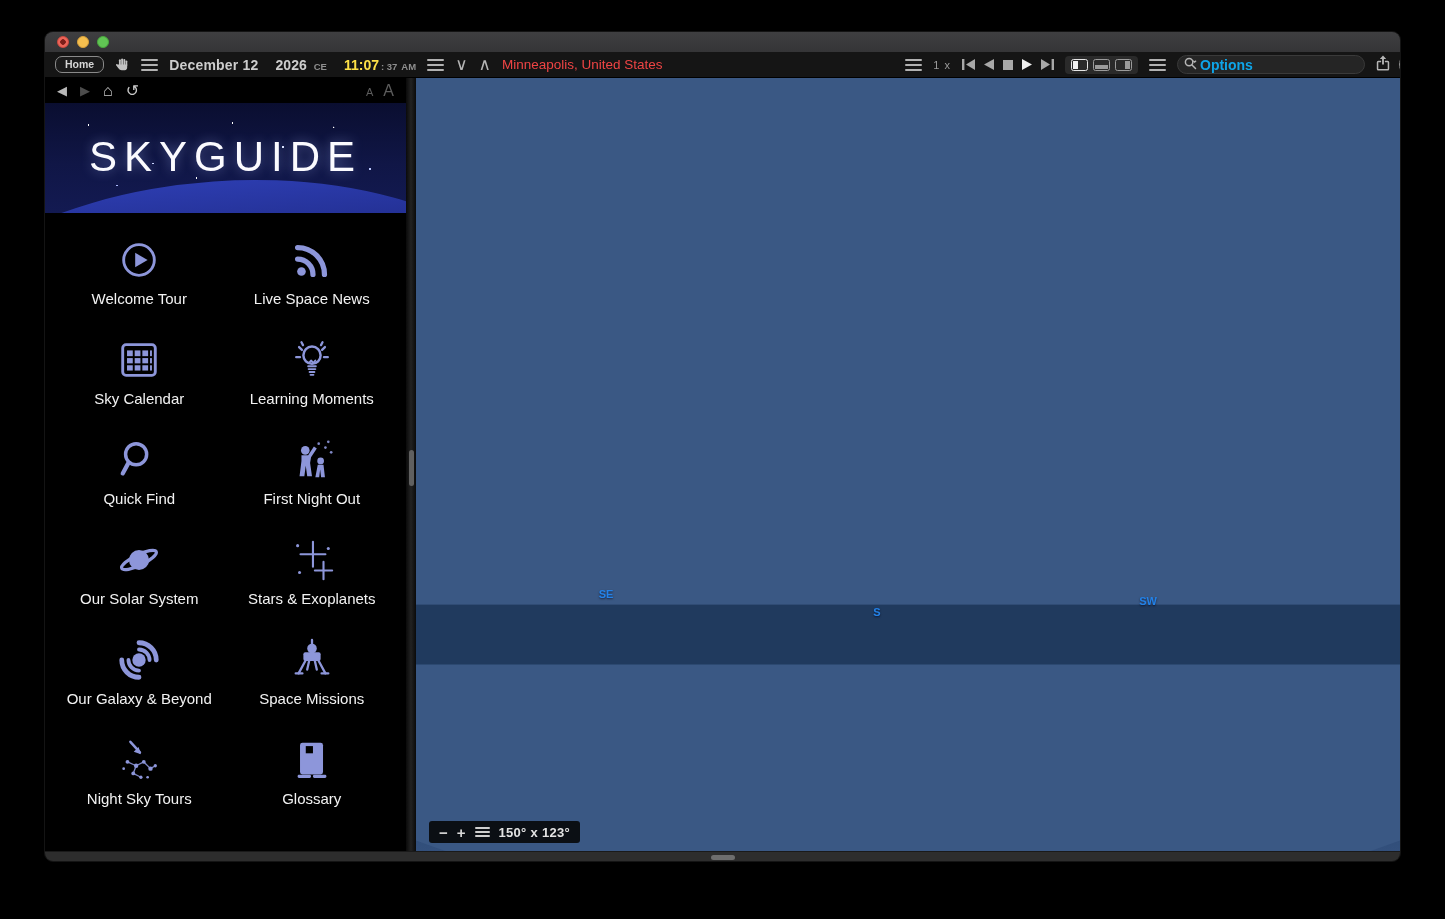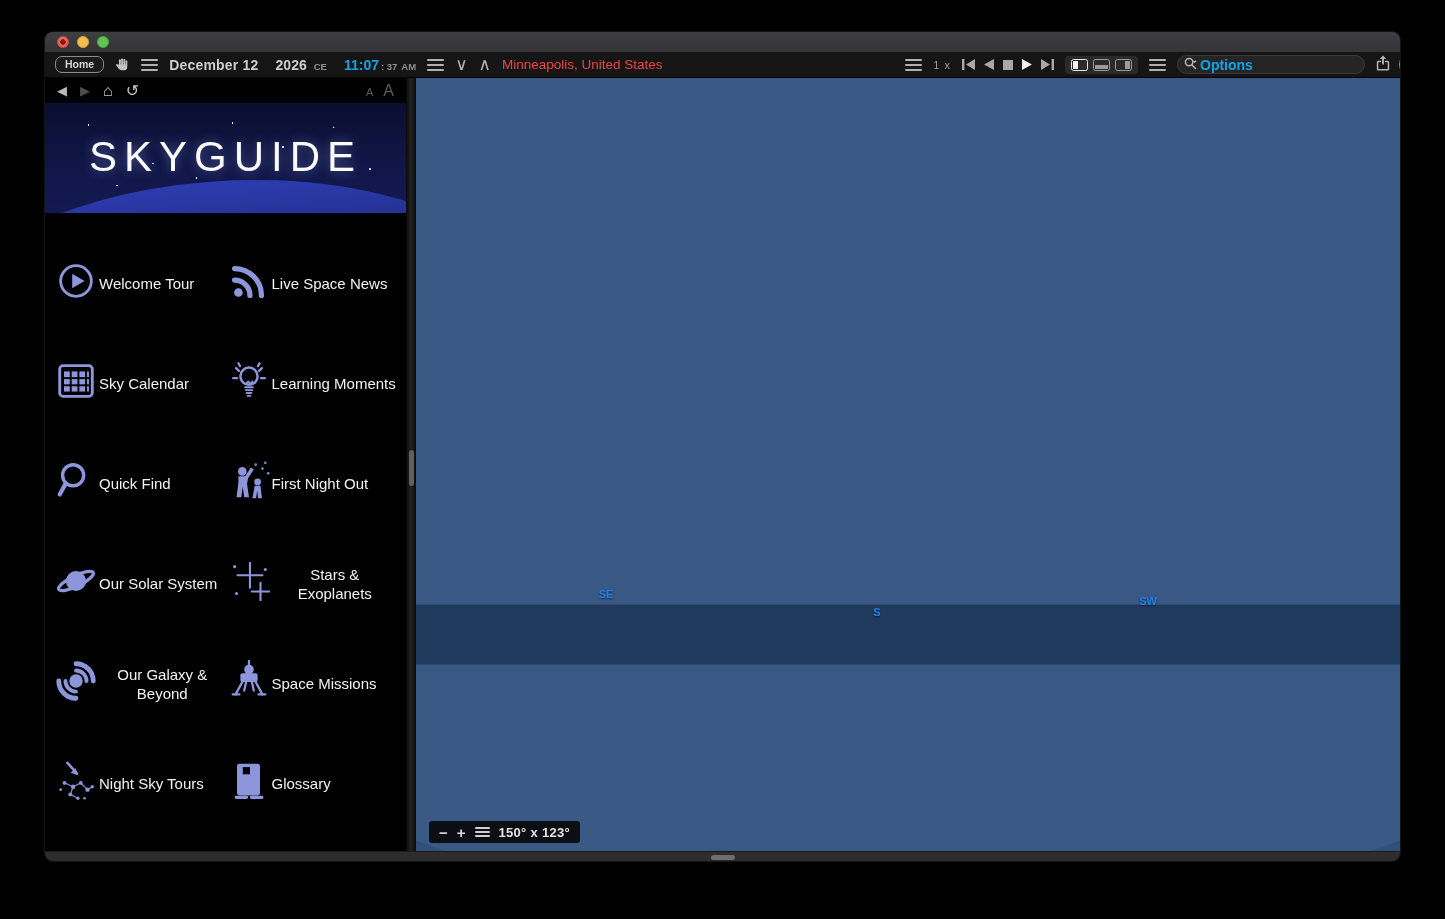--- a/index.html
+++ b/index.html
@@ -21,21 +21,21 @@
   
   .toolbar { height:26px; background:#151515; border-bottom:1px solid #000; display:flex; align-items:center;
     padding:0 10px; gap:11px; color:#c9c9c9; flex:0 0 auto; }
   .tb-btn { display:flex; align-items:center; cursor:default; }
   .home-btn { font-size:10.5px; font-weight:bold; color:#d6d6d6; border:1px solid #8a8a8a; border-radius:7px; padding:1px 9px 2px; background:#1b1b1b; }
   .hamburger { width:17px; display:flex; flex-direction:column; gap:3px; }
   .hamburger i { display:block; height:2px; background:#b2b2b2; border-radius:1px; }
   .tb-date { font-size:14px; font-weight:600; color:#cdcdcd; letter-spacing:.2px; }
   .tb-year { font-size:14px; font-weight:600; color:#cdcdcd; margin-left:6px; }
   .tb-era  { font-size:9.5px; color:#8f8f8f; margin-left:2px; font-weight:600; }
-  .tb-time { font-size:14px; font-weight:700; color:#0ea5e9; margin-left:6px; }
+  .tb-time { font-size:14px; font-weight:700; color:#fde047; margin-left:6px; }
   .tb-sec  { font-size:9.5px; color:#8f8f8f; font-weight:600; }
   .tb-ampm { font-size:9.5px; color:#8f8f8f; font-weight:700; margin-left:2px; }
   .chev { font-size:17px; color:#b5b5b5; line-height:1; font-weight:400; }
   .tb-loc { font-size:13.5px; color:#ef4444; }
   .spacer { flex:1; }
   .speed { font-size:11px; color:#9b9b9b; letter-spacing:1px; }
   .playback { display:flex; align-items:center; gap:9px; }
   .playback svg { display:block; }
   .panelgrp { display:flex; align-items:center; gap:5px; background:#2a2a2a; border-radius:4px; padding:3px 6px; }
   .panel-ic { width:17px; height:12px; border:1.5px solid #9b9b9b; border-radius:2.5px; position:relative; }
@@ -73,21 +73,21 @@
       radial-gradient(2px 2px at 90% 60%, #bcc8ff 50%, transparent 51%),
       radial-gradient(1.5px 1.5px at 20% 75%, #aebcff 50%, transparent 51%),
       radial-gradient(1.5px 1.5px at 42% 68%, #fff 50%, transparent 51%),
       linear-gradient(#0a0e30 0%, #101646 55%, #131a52 100%); }
   .brand::after { content:""; position:absolute; left:-140px; right:-140px; top:78px; height:340px; border-radius:50%;
     background:linear-gradient(#2c3cae,#141b66 40%); transform:rotate(-4deg); }
   .brand-title { position:absolute; left:0; right:0; top:30px; text-align:center; color:#fbfbff;
     font-size:42px; font-weight:300; letter-spacing:7px; text-shadow:0 0 12px rgba(170,190,255,.45); z-index:2; }
 
   .menu { flex:1; display:grid; grid-template-columns:1fr 1fr; grid-auto-rows:100px; padding:12px 8px 0; }
-  .menu-item { display:flex; flex-direction:row; align-items:center; justify-content:flex-start; padding-top:12px; cursor:default; }
+  .menu-item { display:flex; flex-direction:column; align-items:center; justify-content:flex-start; padding-top:12px; cursor:default; }
   .menu-item svg { width:46px; height:46px; display:block; }
   .menu-label { margin-top:6px; font-size:15px; color:#f2f2f2; text-align:center; line-height:1.3; max-width:150px; }
 
   .divider { width:10px; background:linear-gradient(90deg,#0a0a0a,#222 50%,#0a0a0a); position:relative; flex:0 0 auto; }
   .divider .grip { position:absolute; left:2.5px; top:372px; width:5px; height:36px; border-radius:2.5px; background:#606060; }
 
   
   .skyview { flex:1; position:relative; overflow:hidden;
     background:linear-gradient(180deg,#3a5db1 0%, #4268ba 18%, #4a73c5 36%, #5e87d2 50%, #8db0e3 60%, #c6dcf1 67%, #dcebf7 72%, #dcebf7 100%); }
   .terrain { position:absolute; inset:0; width:100%; height:100%; }

